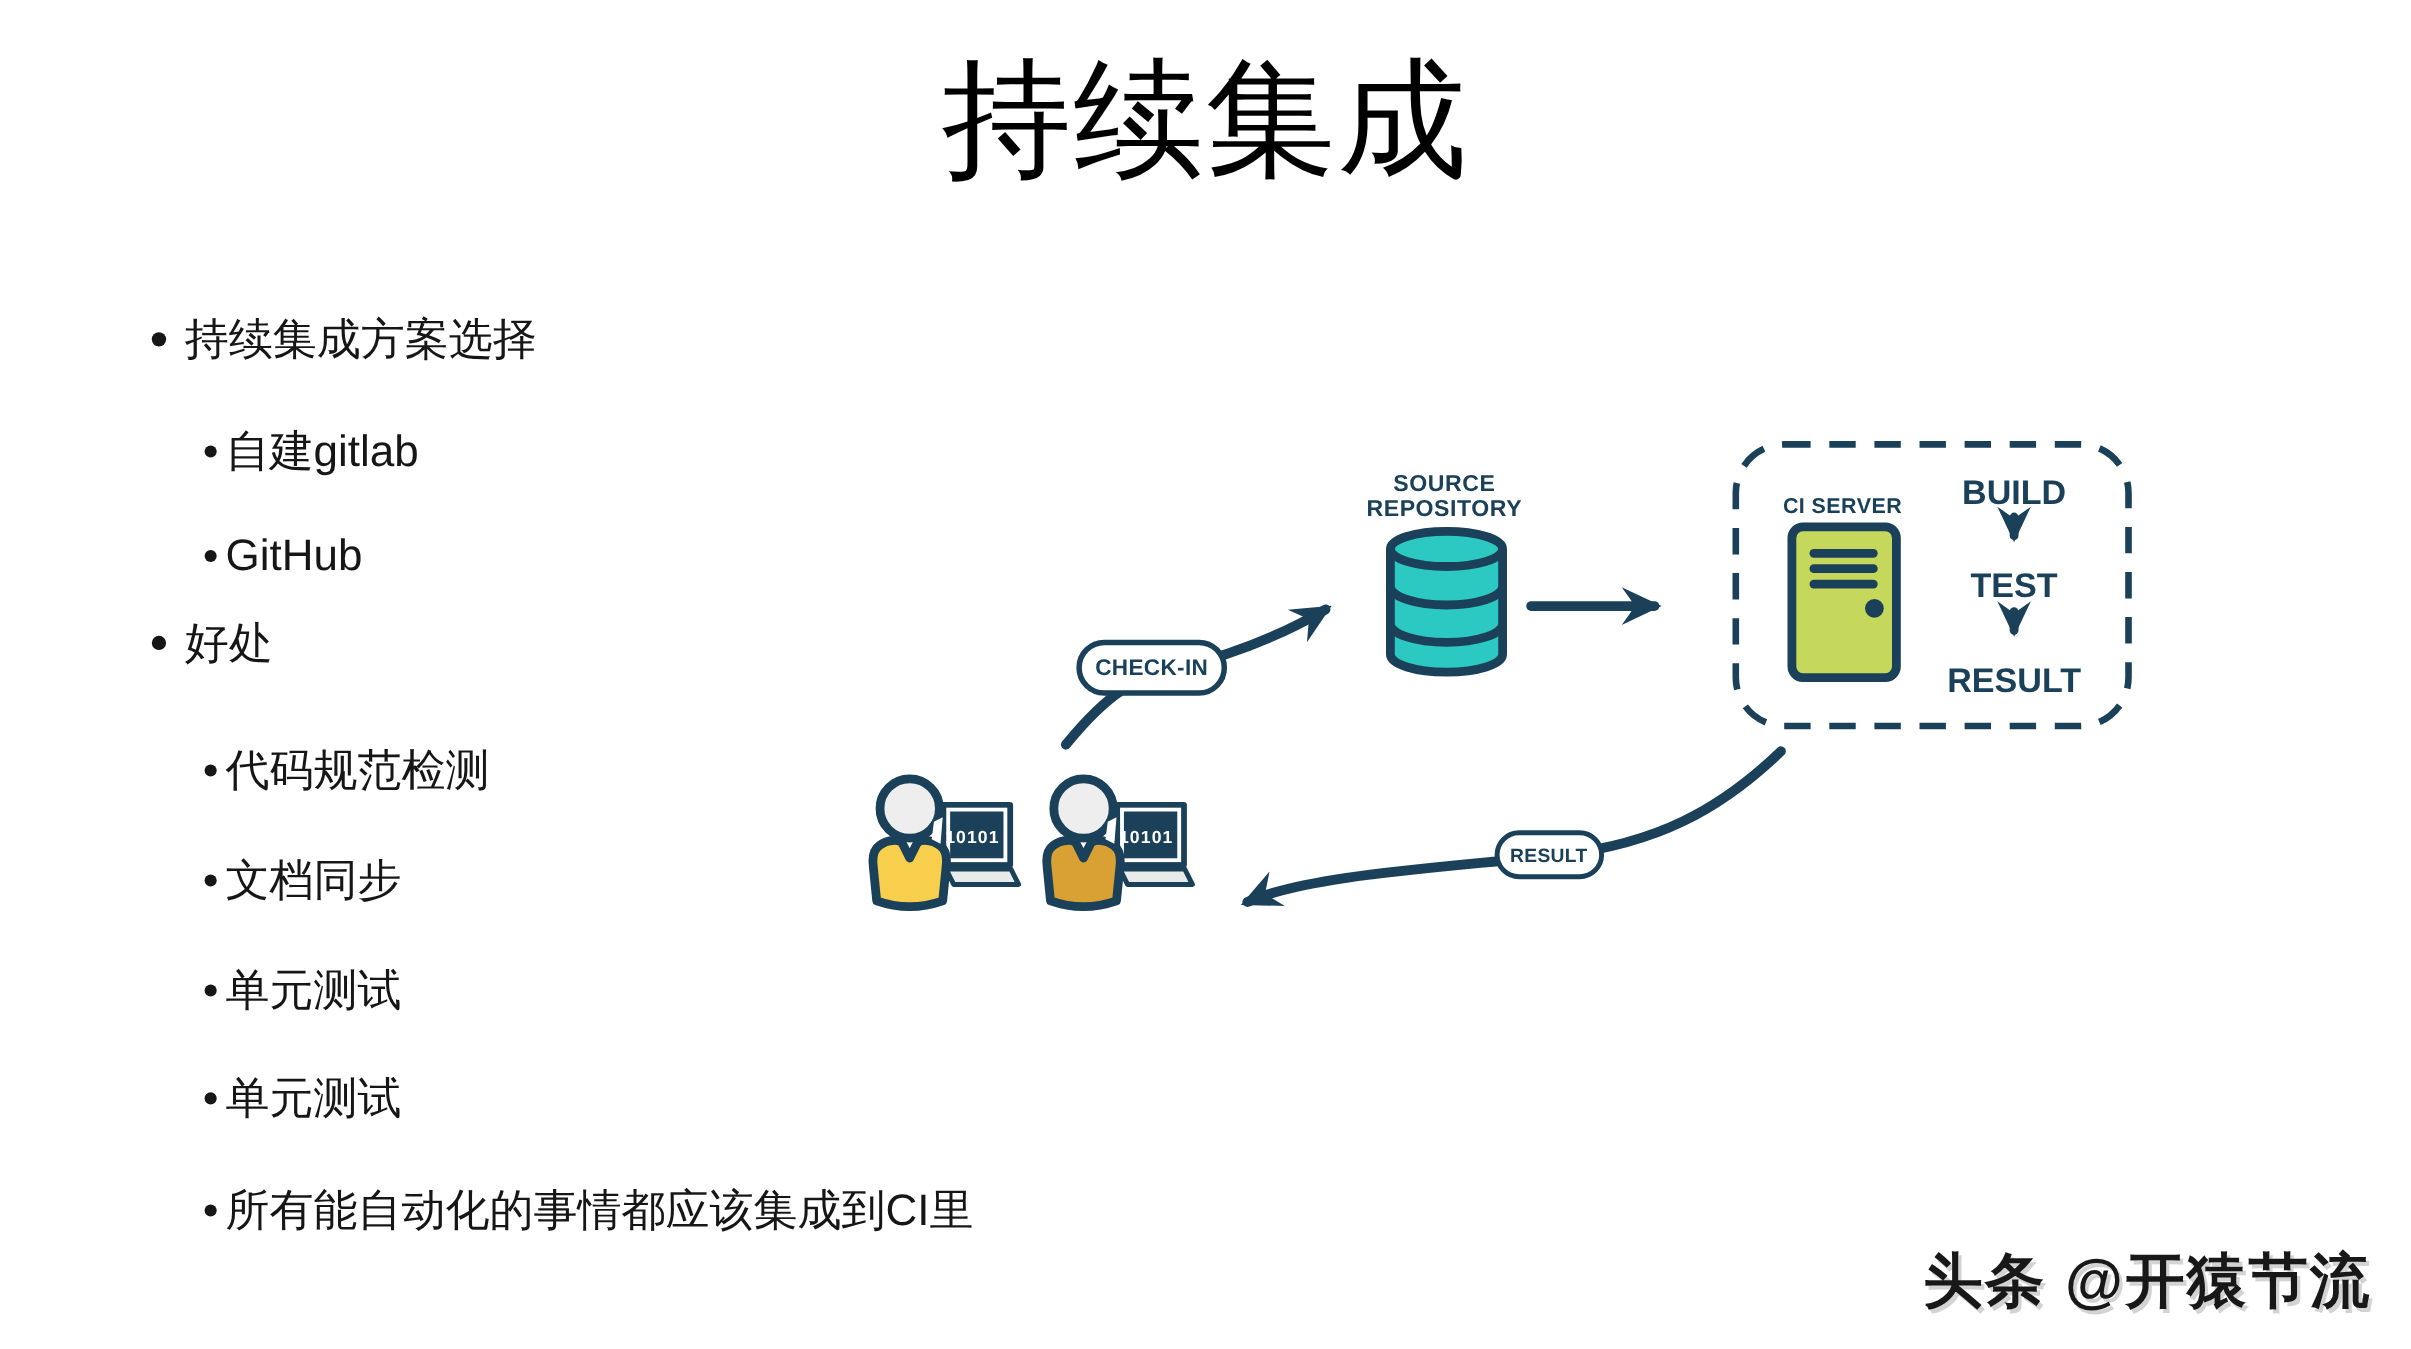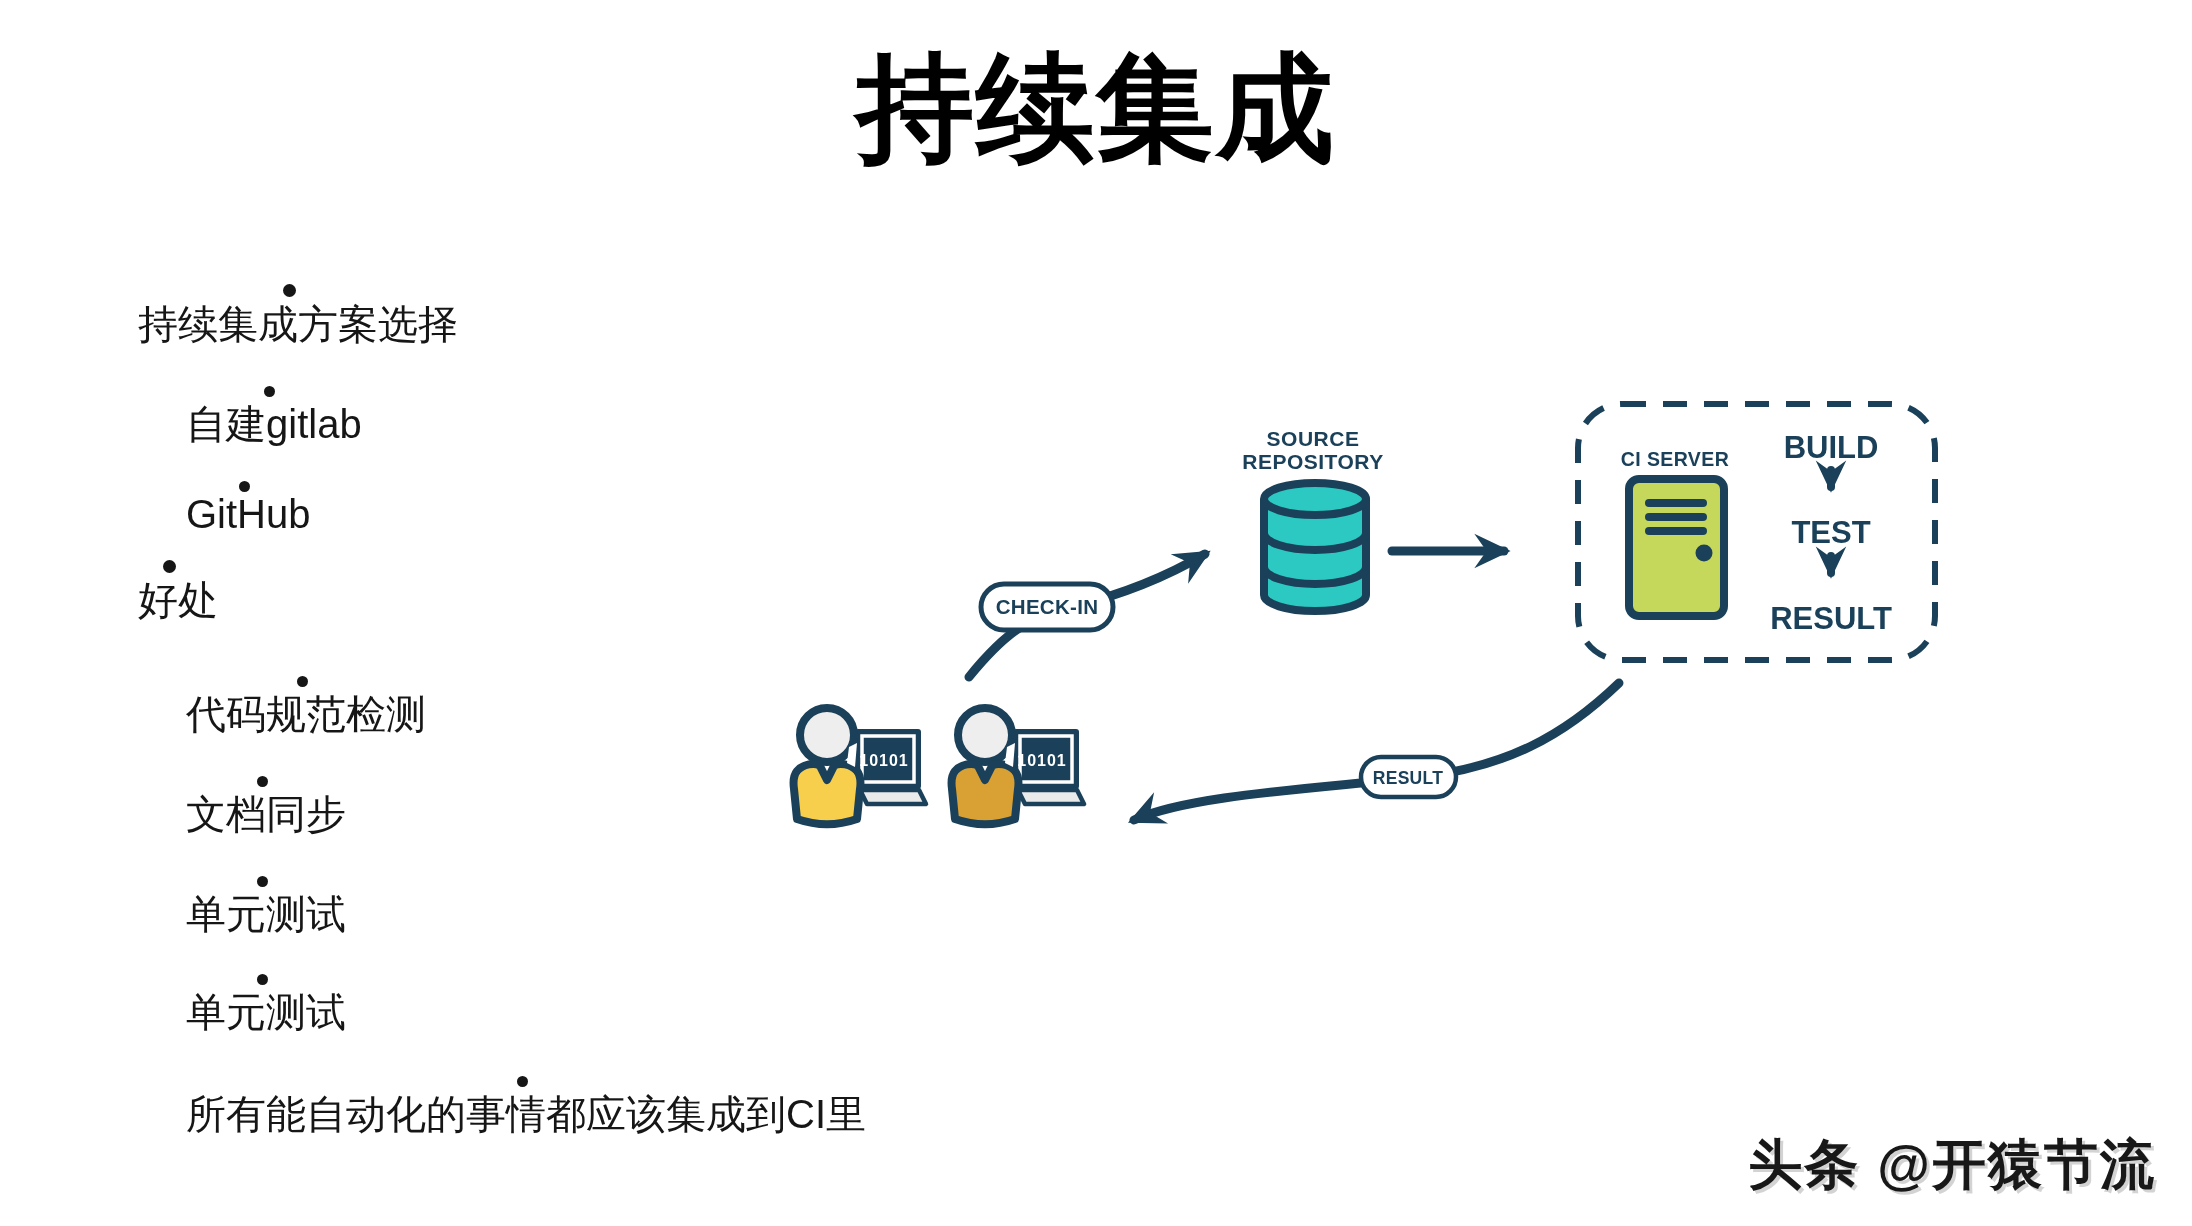--- a/index.html
+++ b/index.html
@@ -7,26 +7,26 @@
     --ink:#161616;
   }
   html,body{margin:0;padding:0;}
   body{
     width:2192px;height:1226px;position:relative;background:#ffffff;
     font-family:"Liberation Sans","DejaVu Sans",sans-serif;
     overflow:hidden;
   }
   .title{
     position:absolute;left:0;top:30px;width:2192px;
-    text-align:center;font-size:118px;font-weight:700;color:#000;
+    text-align:center;font-size:118px;font-weight:400;color:#000;
     letter-spacing:2px;
   }
   .row{
     position:absolute;height:48px;display:flex;align-items:center;
-    font-size:40px;color:var(--ink);white-space:nowrap;flex-direction:column;
+    font-size:40px;color:var(--ink);white-space:nowrap;
   }
   .row .dot{display:inline-block;border-radius:50%;background:var(--ink);flex:0 0 auto;}
   .row.l1{left:138px;}
   .row.l1 .dot{width:13px;height:13px;margin-right:17px;}
   .row.l2{left:186px;align-items:center;}
   .row.l2 .dot{width:11px;height:11px;margin-right:8px;}
   .diagram{position:absolute;left:740px;top:395px;}
   svg .stroke-navy{stroke:var(--navy);}
   svg text{font-family:"Liberation Sans","DejaVu Sans",sans-serif;}
   svg .lbl{fill:var(--navy);font-weight:700;}

